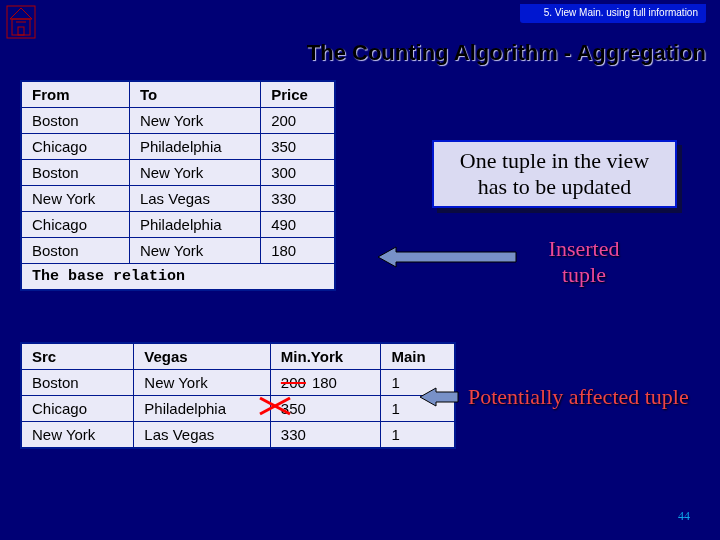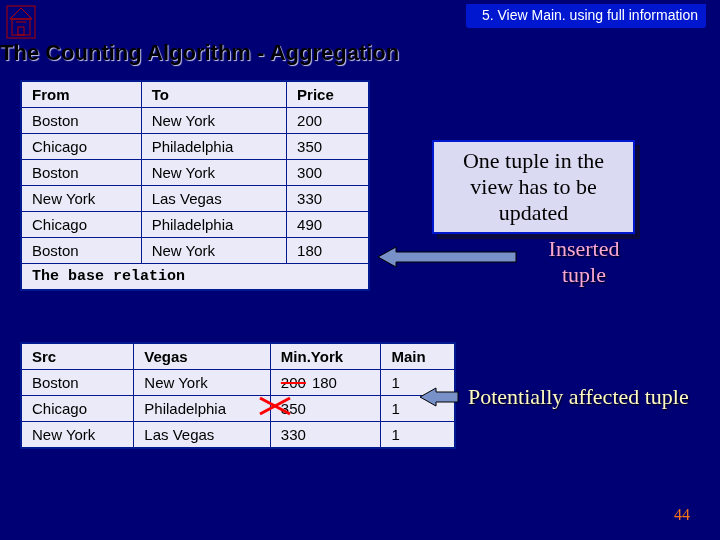--- a/index.html
+++ b/index.html
@@ -11,37 +11,37 @@
     font-family: Arial, sans-serif;
     position: relative;
     overflow: hidden;
   }
   .top-right-tab {
     position: absolute;
     top: 4px;
     right: 14px;
     background: #0017d0;
     color: #fff;
-    font-size: 14px;
-    padding: 3px 8px 5px 16px;
+    font-size: 10px;
+    padding: 3px 8px 5px 24px;
     border-radius: 0 0 3px 3px;
   }
   .logo {
     position: absolute;
     top: 5px;
     left: 6px;
     width: 30px;
     height: 34px;
   }
   .main-title {
     position: absolute;
     top: 40px;
     left: 0;
     right: 0;
-    text-align: left;
+    text-align: right;
     color: #000;
     font-weight: bold;
     font-size: 22px;
     padding-right: 14px;
     text-shadow: 1px 1px 1px #c8c8f0;
   }
   .table {
     border-collapse: collapse;
     background: #eaeaf8;
     border: 2px solid #001890;
@@ -54,21 +54,21 @@
     color: #000;
     background: #eaeaf8;
   }
   .table th {
     font-weight: bold;
   }
   .base-table {
     position: absolute;
     top: 80px;
     left: 20px;
-    width: 350px;
+    width: 316px;
   }
   .base-caption {
     background: #5a7ad8;
     color: #000;
     font-family: Liberation Mono, monospace;
     font-size: 21px;
     font-weight: bold;
     text-align: center;
     border: 1px solid #001890;
     padding: 4px 0;
@@ -93,41 +93,41 @@
     position: absolute;
     background: #dadaf2;
     border: 2px solid #0017d0;
     font-family: "Times New Roman", serif;
     font-size: 22px;
     text-align: center;
     padding: 6px 10px;
     box-shadow: 5px 5px 0 #0a0a40;
   }
   .note1 {
-    color: #f9a8d4;
+    color: #ec4899;
     font-family: "Times New Roman", serif;
     font-size: 22px;
     text-align: center;
     position: absolute;
     text-shadow: 1px 1px 2px #000;
   }
   .note2 {
-    color: #fef9c3;
+    color: #ef4444;
     font-family: "Times New Roman", serif;
     font-size: 22px;
     position: absolute;
     text-shadow: 1px 1px 2px #000;
   }
   .slide-num {
     position: absolute;
     right: 30px;
     bottom: 16px;
-    color: #f97316;
-    font-family: "Times New Roman", serif;
-    font-size: 16px;
+    color: #0ea5e9;
+    font-family: "Times New Roman", serif;
+    font-size: 12px;
   }
   .count-col { color: #2020d0; }
   .strike-cell {
     position: relative;
   }
   .strike-cell .old {
     text-decoration: line-through;
     text-decoration-color: #ff0000;
     text-decoration-thickness: 2px;
   }
@@ -218,21 +218,21 @@
   </tr>
   <tr>
     <td>New York</td>
     <td>Las Vegas</td>
     <td>330</td>
     <td class="count-col">1</td>
   </tr>
 </tbody>
   </table>
 
-<div class="callout-box" style="top:140px; left:432px; width:203px;text-align:center;">One tuple in the view has to be updated</div>
+<div class="callout-box" style="top:140px; left:432px; width:245px;text-align:center;">One tuple in the view has to be updated</div>
 
 <div class="note1" style="top:236px; left:524px; width:120px;">Inserted tuple</div>
 
 <div class="note2" style="top:384px; left:468px;">Potentially affected tuple</div>
 
 <svg class="arrow" style="top:244px; left:378px; width:140px; height:26px;">
   <polygon points="0,13 18,3 18,8 138,8 138,18 18,18 18,23" fill="#7891c8" stroke="#000" stroke-width="1"></polygon>
 </svg>
 
 <svg class="arrow" style="top:386px; left:420px; width:40px; height:22px;">

